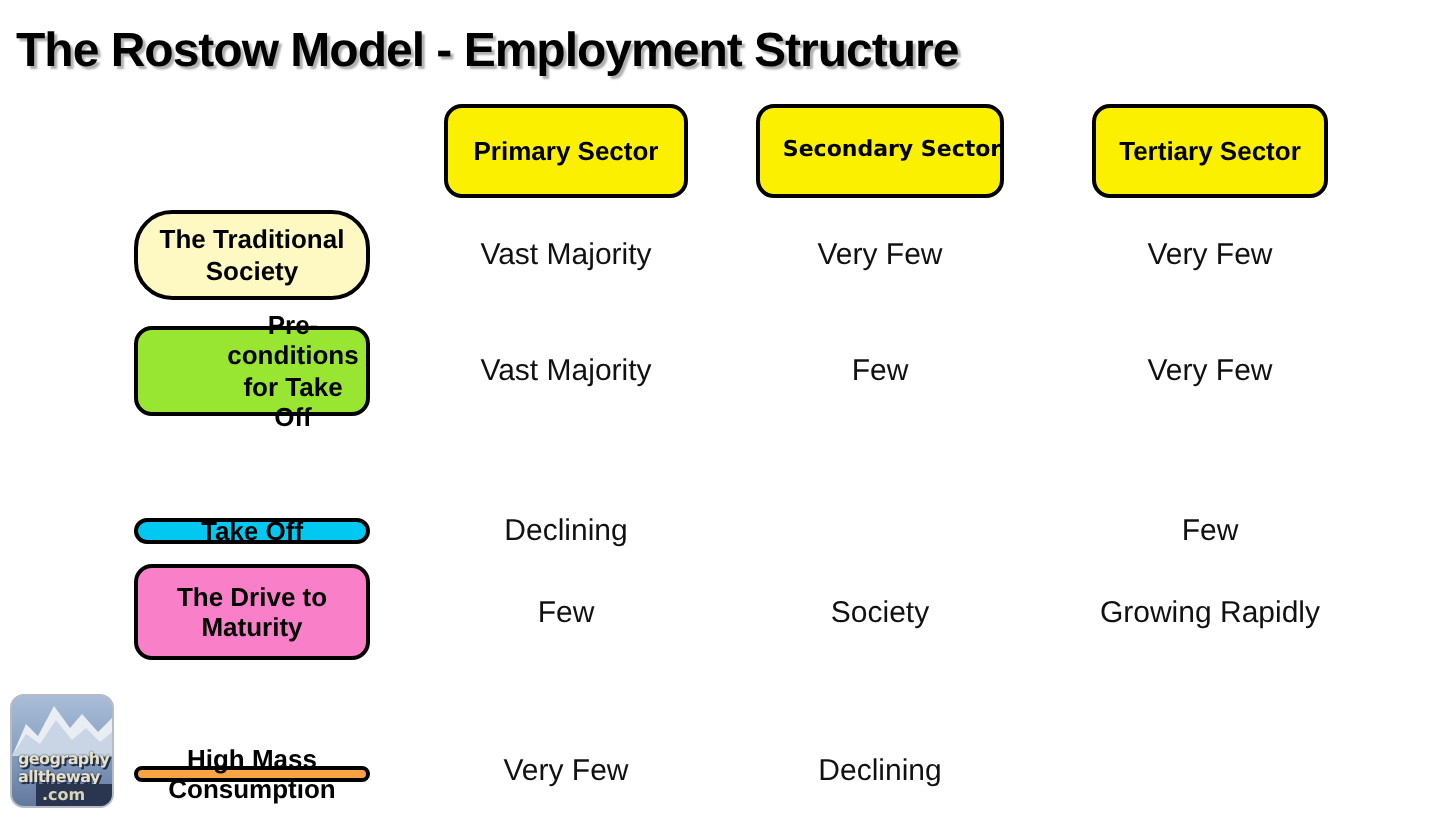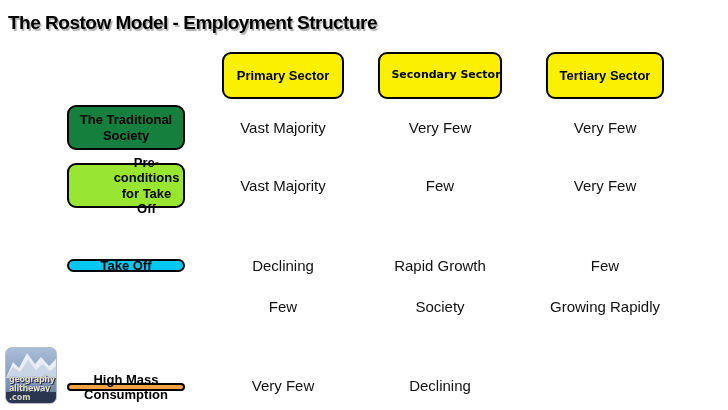--- a/index.html
+++ b/index.html
@@ -7,21 +7,21 @@
     width: 728px; height: 410px;
     background: #ffffff;
     font-family: "Liberation Sans", sans-serif;
     position: relative;
     overflow: hidden;
   }
   .page-title {
     position: absolute;
     left: 8px; top: 12px;
     margin: 0;
-    font-size: 19px;
+    font-size: 24px;
     font-weight: bold;
     letter-spacing: -0.5px;
     color: #000;
     text-shadow: 1.5px 1.5px 1px rgba(110,110,110,0.55);
     white-space: nowrap;
   }
   .grid {
     position: absolute;
     left: 67px; top: 52px;
     display: grid;
@@ -81,21 +81,21 @@
     font-family: "DejaVu Sans", sans-serif;
     font-size: 8px;
     font-weight: bold;
     line-height: 1.05;
     letter-spacing: -0.3px;
     color: #e6e2c8;
     text-shadow: 1px 1px 0 #232c4a, 0 0 1px #232c4a;
   }
   .logo-strip {
     position: absolute;
-    left: 0; bottom: 0;
+    left: 12px; bottom: 0;
     width: 100%; height: 11px;
     background: #2a3550;
   }
   .logo-strip span {
     font-family: "DejaVu Sans", sans-serif;
     font-size: 8px;
     font-weight: bold;
     color: #d8d4ba;
     padding-left: 3px;
     line-height: 11px;
@@ -106,35 +106,35 @@
 <body>
 
 <h1 class="page-title">The Rostow Model - Employment Structure</h1>
 
 <div class="grid">
 
   <div class="hbox c3 r1" style="background: rgb(250, 240, 0);">Primary Sector</div>
   <div class="hbox secondary c5 r1" style="background: rgb(250, 240, 0);">Secondary Sector</div>
   <div class="hbox c7 r1" style="background: rgb(250, 240, 0); text-align: right;">Tertiary Sector</div>
 
-  <div class="sbox c1 r3" style="background: #15803d;">The Traditional Society</div>
+  <div class="sbox c1 r3" style="background: #fef9c3; border-radius: 19px;">The Traditional Society</div>
   <div class="cell c3 r3">Vast Majority</div>
   <div class="cell c5 r3">Very Few</div>
   <div class="cell c7 r3">Very Few</div>
 
   <div class="sbox c1 r5" style="background: rgb(153, 230, 50); padding-left: 45px;">Pre-conditions for Take Off</div>
   <div class="cell c3 r5">Vast Majority</div>
   <div class="cell c5 r5">Few</div>
   <div class="cell c7 r5">Very Few</div>
 
   <div class="sbox c1 r7" style="background: rgb(0, 200, 240);">Take Off</div>
   <div class="cell c3 r7">Declining</div>
-  <div class="cell c5 r7">Rapid Growth</div>
   <div class="cell c7 r7">Few</div>
 
+  <div class="sbox c1 r9" style="background: rgb(249, 127, 200);">The Drive to Maturity</div>
   <div class="cell c3 r9">Few</div>
   <div class="cell c5 r9">Society</div>
   <div class="cell c7 r9">Growing Rapidly</div>
 
   <div class="sbox c1 r11" style="background: rgb(249, 163, 67);">High Mass Consumption</div>
   <div class="cell c3 r11">Very Few</div>
   <div class="cell c5 r11">Declining</div>
   <div class="cell c7 r11"></div>
 
 </div>

